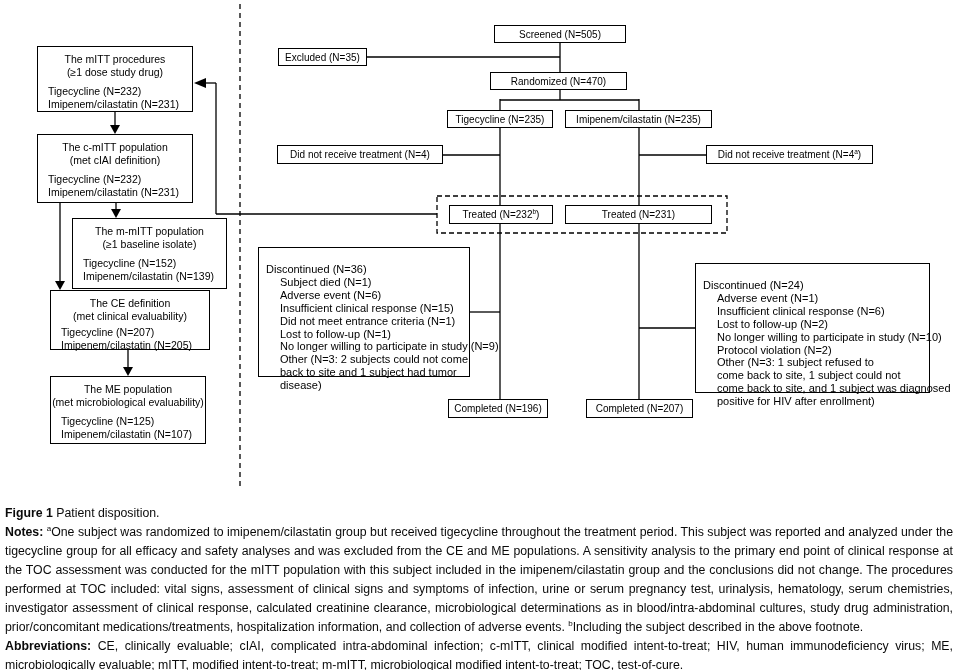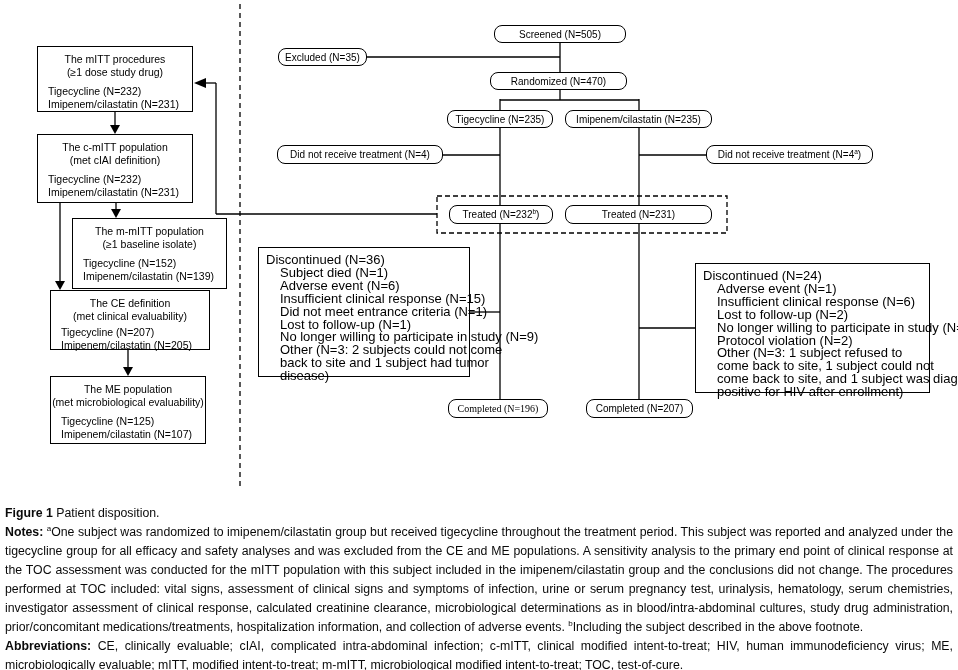--- a/index.html
+++ b/index.html
@@ -6,26 +6,26 @@
   body { width:958px; height:670px; position:relative; overflow:hidden;
          font-family:"Liberation Sans", sans-serif; color:#000; }
   .stage { position:absolute; left:0; top:0; width:958px; height:670px; background:#fff; }
   svg.connectors { position:absolute; left:0; top:0; pointer-events:none; }
   svg.connectors line, svg.connectors rect { stroke:#000; stroke-width:1.3; fill:none; }
   svg.connectors polygon { fill:#000; stroke:none; }
 
   .box { position:absolute; border:1.5px solid #000; background:#fff; box-sizing:border-box; }
 
   .flowbox { display:flex; align-items:center; justify-content:center;
-             font-size:10px; line-height:11px; white-space:nowrap;border-radius:8px; }
+             font-size:10px; line-height:11px; white-space:nowrap; }
 
   .popbox { font-size:10.5px; line-height:12.5px; text-align:center; padding-top:6px; }
   .popbox .drugs { text-align:left; padding-left:10px; margin-top:7px; white-space:nowrap; }
 
-  .discbox { font-size:13px; line-height:12.9px; padding:6px 3px 0 7px; white-space:nowrap; }
+  .discbox { font-size:11px; line-height:12.9px; padding:15px 3px 0 7px; white-space:nowrap; }
   .discbox .ditem { padding-left:14px; }
 
   sup.fn { font-size:0.65em; vertical-align:super; line-height:0; }
 
   .caption { position:absolute; left:5px; top:504px; width:948px;
              font-size:12.3px; line-height:19px; text-align:justify; color:#0a0a0a; }
   .caption p { margin:0; }
   .caption .blab { font-weight:bold; }
 </style>
 </head>
@@ -169,21 +169,21 @@
     <div class="ditem">Insufficient clinical response (N=6)</div>
     <div class="ditem">Lost to follow-up (N=2)</div>
     <div class="ditem">No longer willing to participate in study (N=10)</div>
     <div class="ditem">Protocol violation (N=2)</div>
     <div class="ditem">Other (N=3: 1 subject refused to</div>
     <div class="ditem">come back to site, 1 subject could not</div>
     <div class="ditem">come back to site, and 1 subject was diagnosed</div>
     <div class="ditem">positive for HIV after enrollment)</div>
   </div>
 
-  <div class="box flowbox" style="left:448px; top:399px; width:100px; height:19px;font-family:Liberation Serif, serif;">
+  <div class="box flowbox" style="left:448px; top:399px; width:100px; height:19px;">
     <span>Completed (N=196)</span>
   </div>
 
   <div class="box flowbox" style="left:586px; top:399px; width:107px; height:19px;">
     <span>Completed (N=207)</span>
   </div>
 
   <div class="caption">
     <p><span class="blab">Figure 1</span><span> Patient disposition.</span></p>
     <p><span class="blab">Notes: </span><sup class="fn">a</sup><span>One subject was randomized to imipenem/cilastatin group but received tigecycline throughout the treatment period. This subject was reported and analyzed under the tigecycline group for all efficacy and safety analyses and was excluded from the CE and ME populations. A sensitivity analysis to the primary end point of clinical response at the TOC assessment was conducted for the mITT population with this subject included in the imipenem/cilastatin group and the conclusions did not change. The procedures performed at TOC included: vital signs, assessment of clinical signs and symptoms of infection, urine or serum pregnancy test, urinalysis, hematology, serum chemistries, investigator assessment of clinical response, calculated creatinine clearance, microbiological determinations as in blood/intra-abdominal cultures, study drug administration, prior/concomitant medications/treatments, hospitalization information, and collection of adverse events. </span><sup class="fn">b</sup><span>Including the subject described in the above footnote.</span></p>

